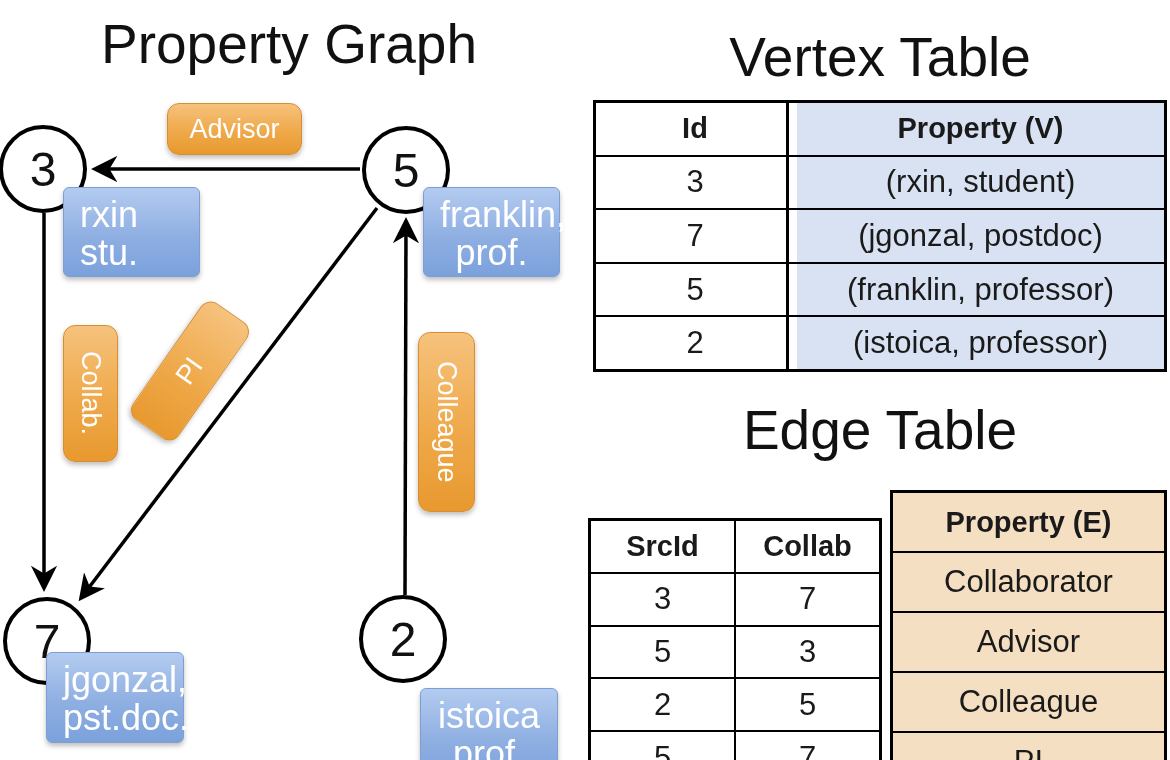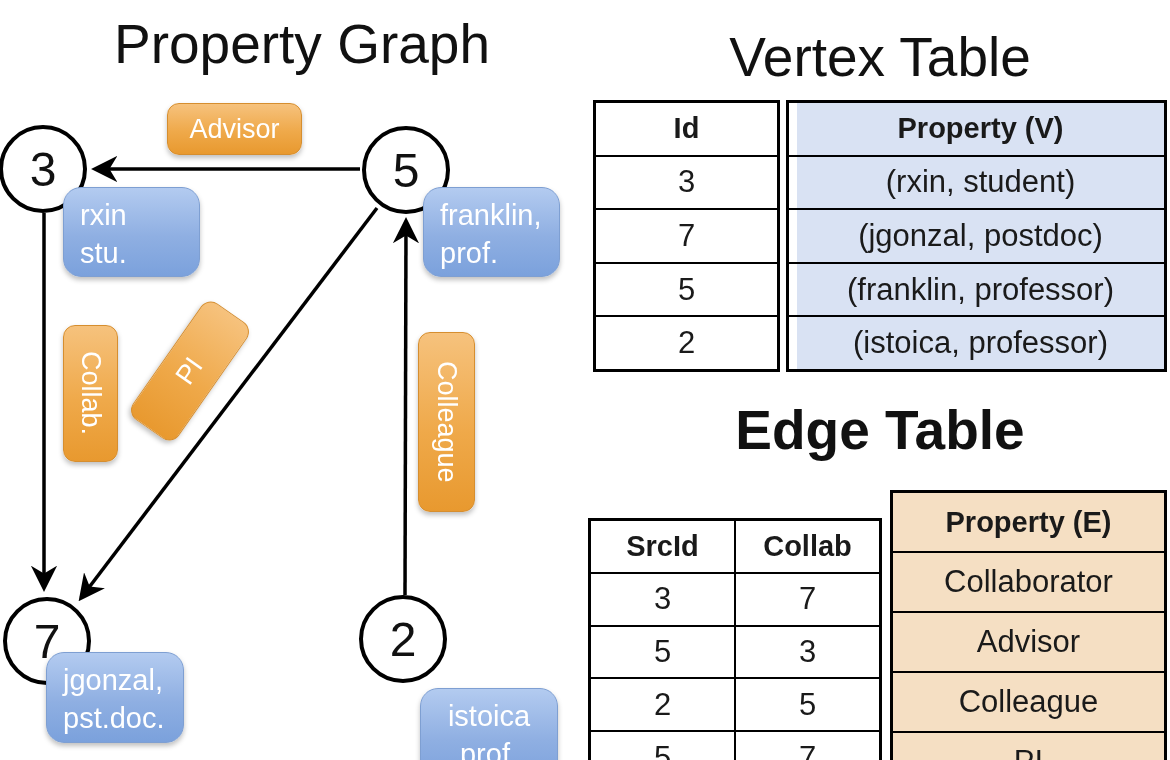--- a/index.html
+++ b/index.html
@@ -3,42 +3,42 @@
 <meta charset="utf-8">
 <style>
   * { margin:0; padding:0; box-sizing:border-box; }
   html,body { width:1170px; height:760px; background:#ffffff; overflow:hidden;
               font-family:"Liberation Sans", sans-serif; }
   .stage { position:relative; width:1170px; height:760px; background:#fff; }
 
   
   .big-title { position:absolute; font-size:55px; font-weight:300; color:#111;
                text-align:center; letter-spacing:0px; white-space:nowrap; }
-  #graph-title  { left:17px;   top:12;  width:570px; }
+  #graph-title  { left:4px;   top:12;  width:570px; }
   #vertex-title { left:593px; top:25px; width:574px; }
-  #edge-title   { left:593px; top:398px; width:574px;font-weight:bold; }
+  #edge-title   { left:593px; top:398px; width:574px; }
   #graph-title { top:12px; }
 
   
   .node-circle { position:absolute; width:88px; height:88px; border-radius:50%;
                  border:4px solid #000; background:#fff;
                  display:flex; align-items:center; justify-content:center;
                  font-size:48px; font-weight:300; color:#111; }
   #node-3 { left:-1px;  top:125px; }
   #node-5 { left:362px; top:126px; }
   #node-7 { left:3px;   top:597px; }
   #node-2 { left:359px; top:595px; }
 
   
-  .vbox { position:absolute; border-radius:18px;
+  .vbox { position:absolute; border-radius:6px;
           background:linear-gradient(180deg,#b3cbf0 0%, #8fafe2 55%, #7ba1dc 100%);
           border:1px solid #7e9fd2; box-shadow:0 3px 5px rgba(0,0,0,0.25);
-          color:#fff; font-size:29px; line-height:38px; padding:8px 16px 0 16px; }
+          color:#fff; font-size:36px; line-height:38px; padding:8px 16px 0 16px; }
   #vbox-rxin     { left:63px;  top:187px; width:137px; height:90px; }
-  #vbox-franklin { left:423px; top:187px; width:137px; height:90px; }
+  #vbox-franklin { left:423px; top:187px; width:137px; height:90px;text-align:center; }
   #vbox-jgonzal  { left:46px;  top:652px; width:138px; height:91px; }
   #vbox-istoica  { left:420px; top:688px; width:138px; height:95px;text-align:center; }
 
   
   .ebox { position:absolute; border-radius:12px;
           background:linear-gradient(180deg,#f6c27d 0%, #efa94a 55%, #e8992f 100%);
           border:1px solid #d68e2f; box-shadow:0 3px 5px rgba(0,0,0,0.25);
           color:#fff; font-size:27px; display:flex; align-items:center; justify-content:center; }
   #ebox-advisor   { left:167px; top:103px; width:135px; height:52px; }
   #ebox-collab    { left:63px;  top:325px; width:55px;  height:137px; }
@@ -56,21 +56,21 @@
   .trow { flex:1; display:flex; border-top:2px solid #000; }
   .trow:first-child { border-top:none; }
   .tcell { flex:1; display:flex; align-items:center; justify-content:center;
            font-size:31px; color:#1a1a1a; white-space:nowrap; }
   .tcell + .tcell { border-left:2px solid #000; }
   .hdr .tcell { font-weight:bold; font-size:29px; }
   .bluecells  { background:#d9e2f3;margin-left:8px; }
   .tancells   { background:#f5dfc3; }
 
   
-  #vt-id    { left:593px; top:100px; width:187px; height:272px; }
+  #vt-id    { left:593px; top:100px; width:204px; height:272px; }
   #vt-prop  { left:786px; top:100px; width:381px; height:272px; }
   
   #et-ids   { left:588px; top:490px; width:294px; height:268px;margin-top:28px; }
   #et-prop  { left:890px; top:490px; width:277px; height:304px; }
 </style>
 </head>
 <body>
 
 <div class="stage">
 

